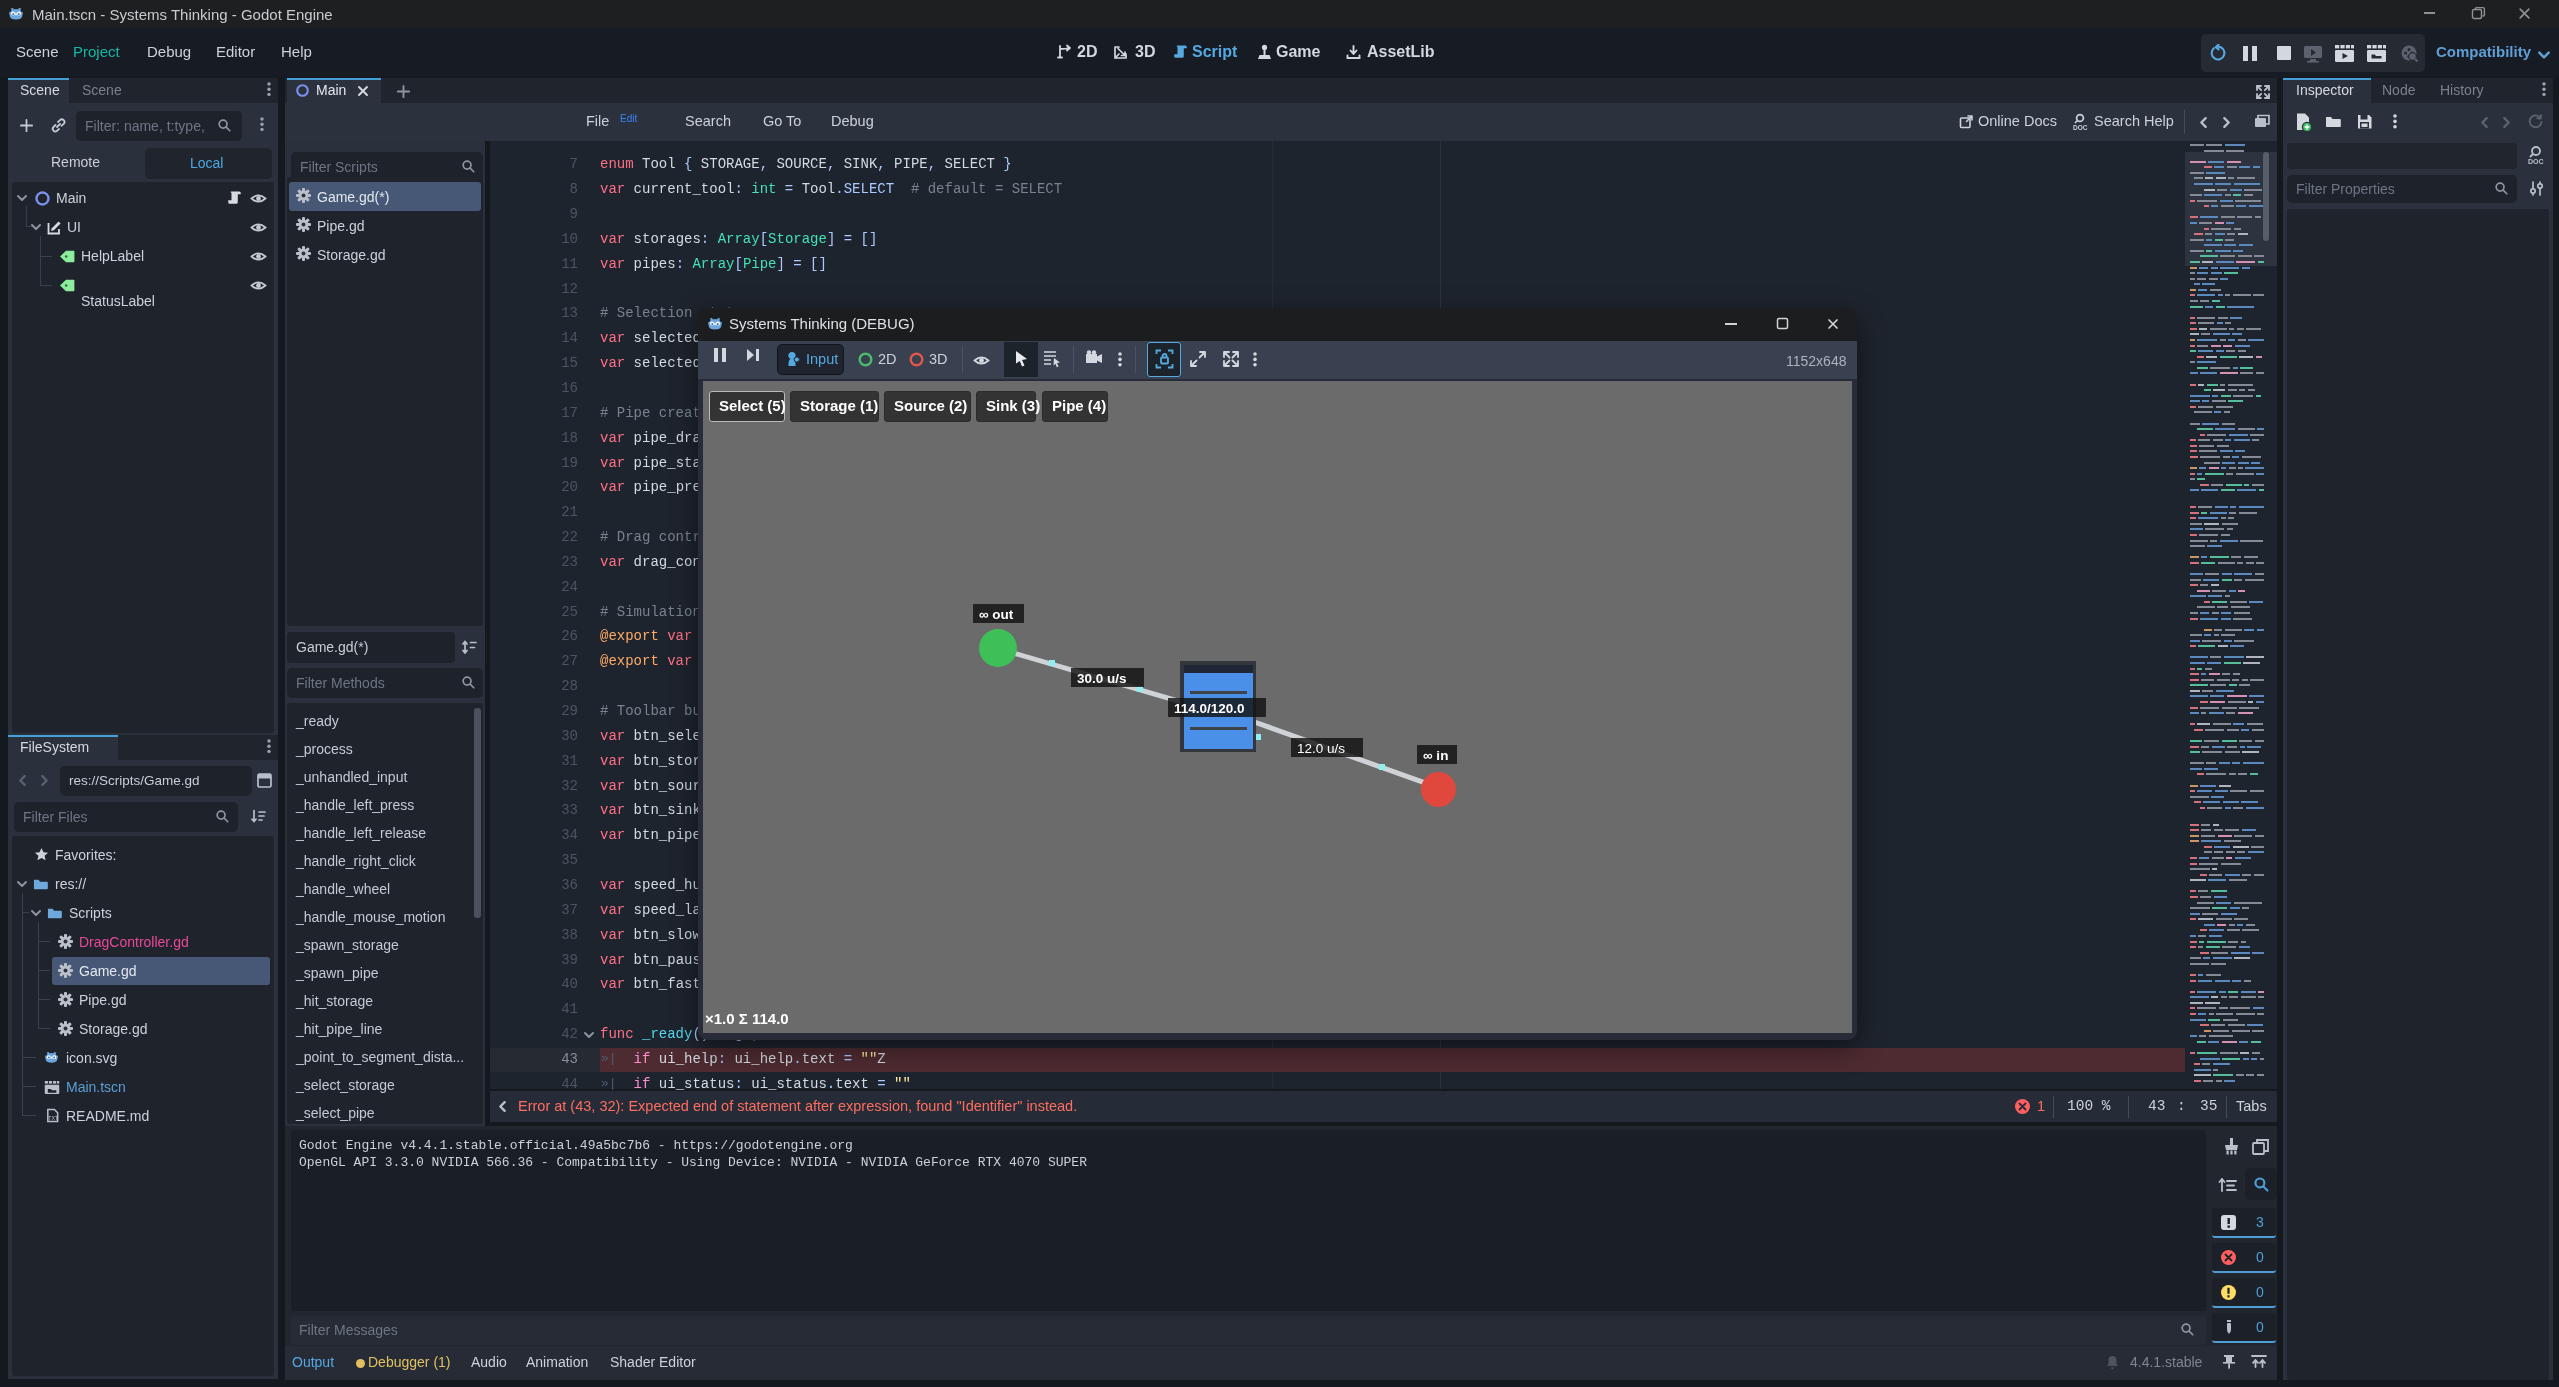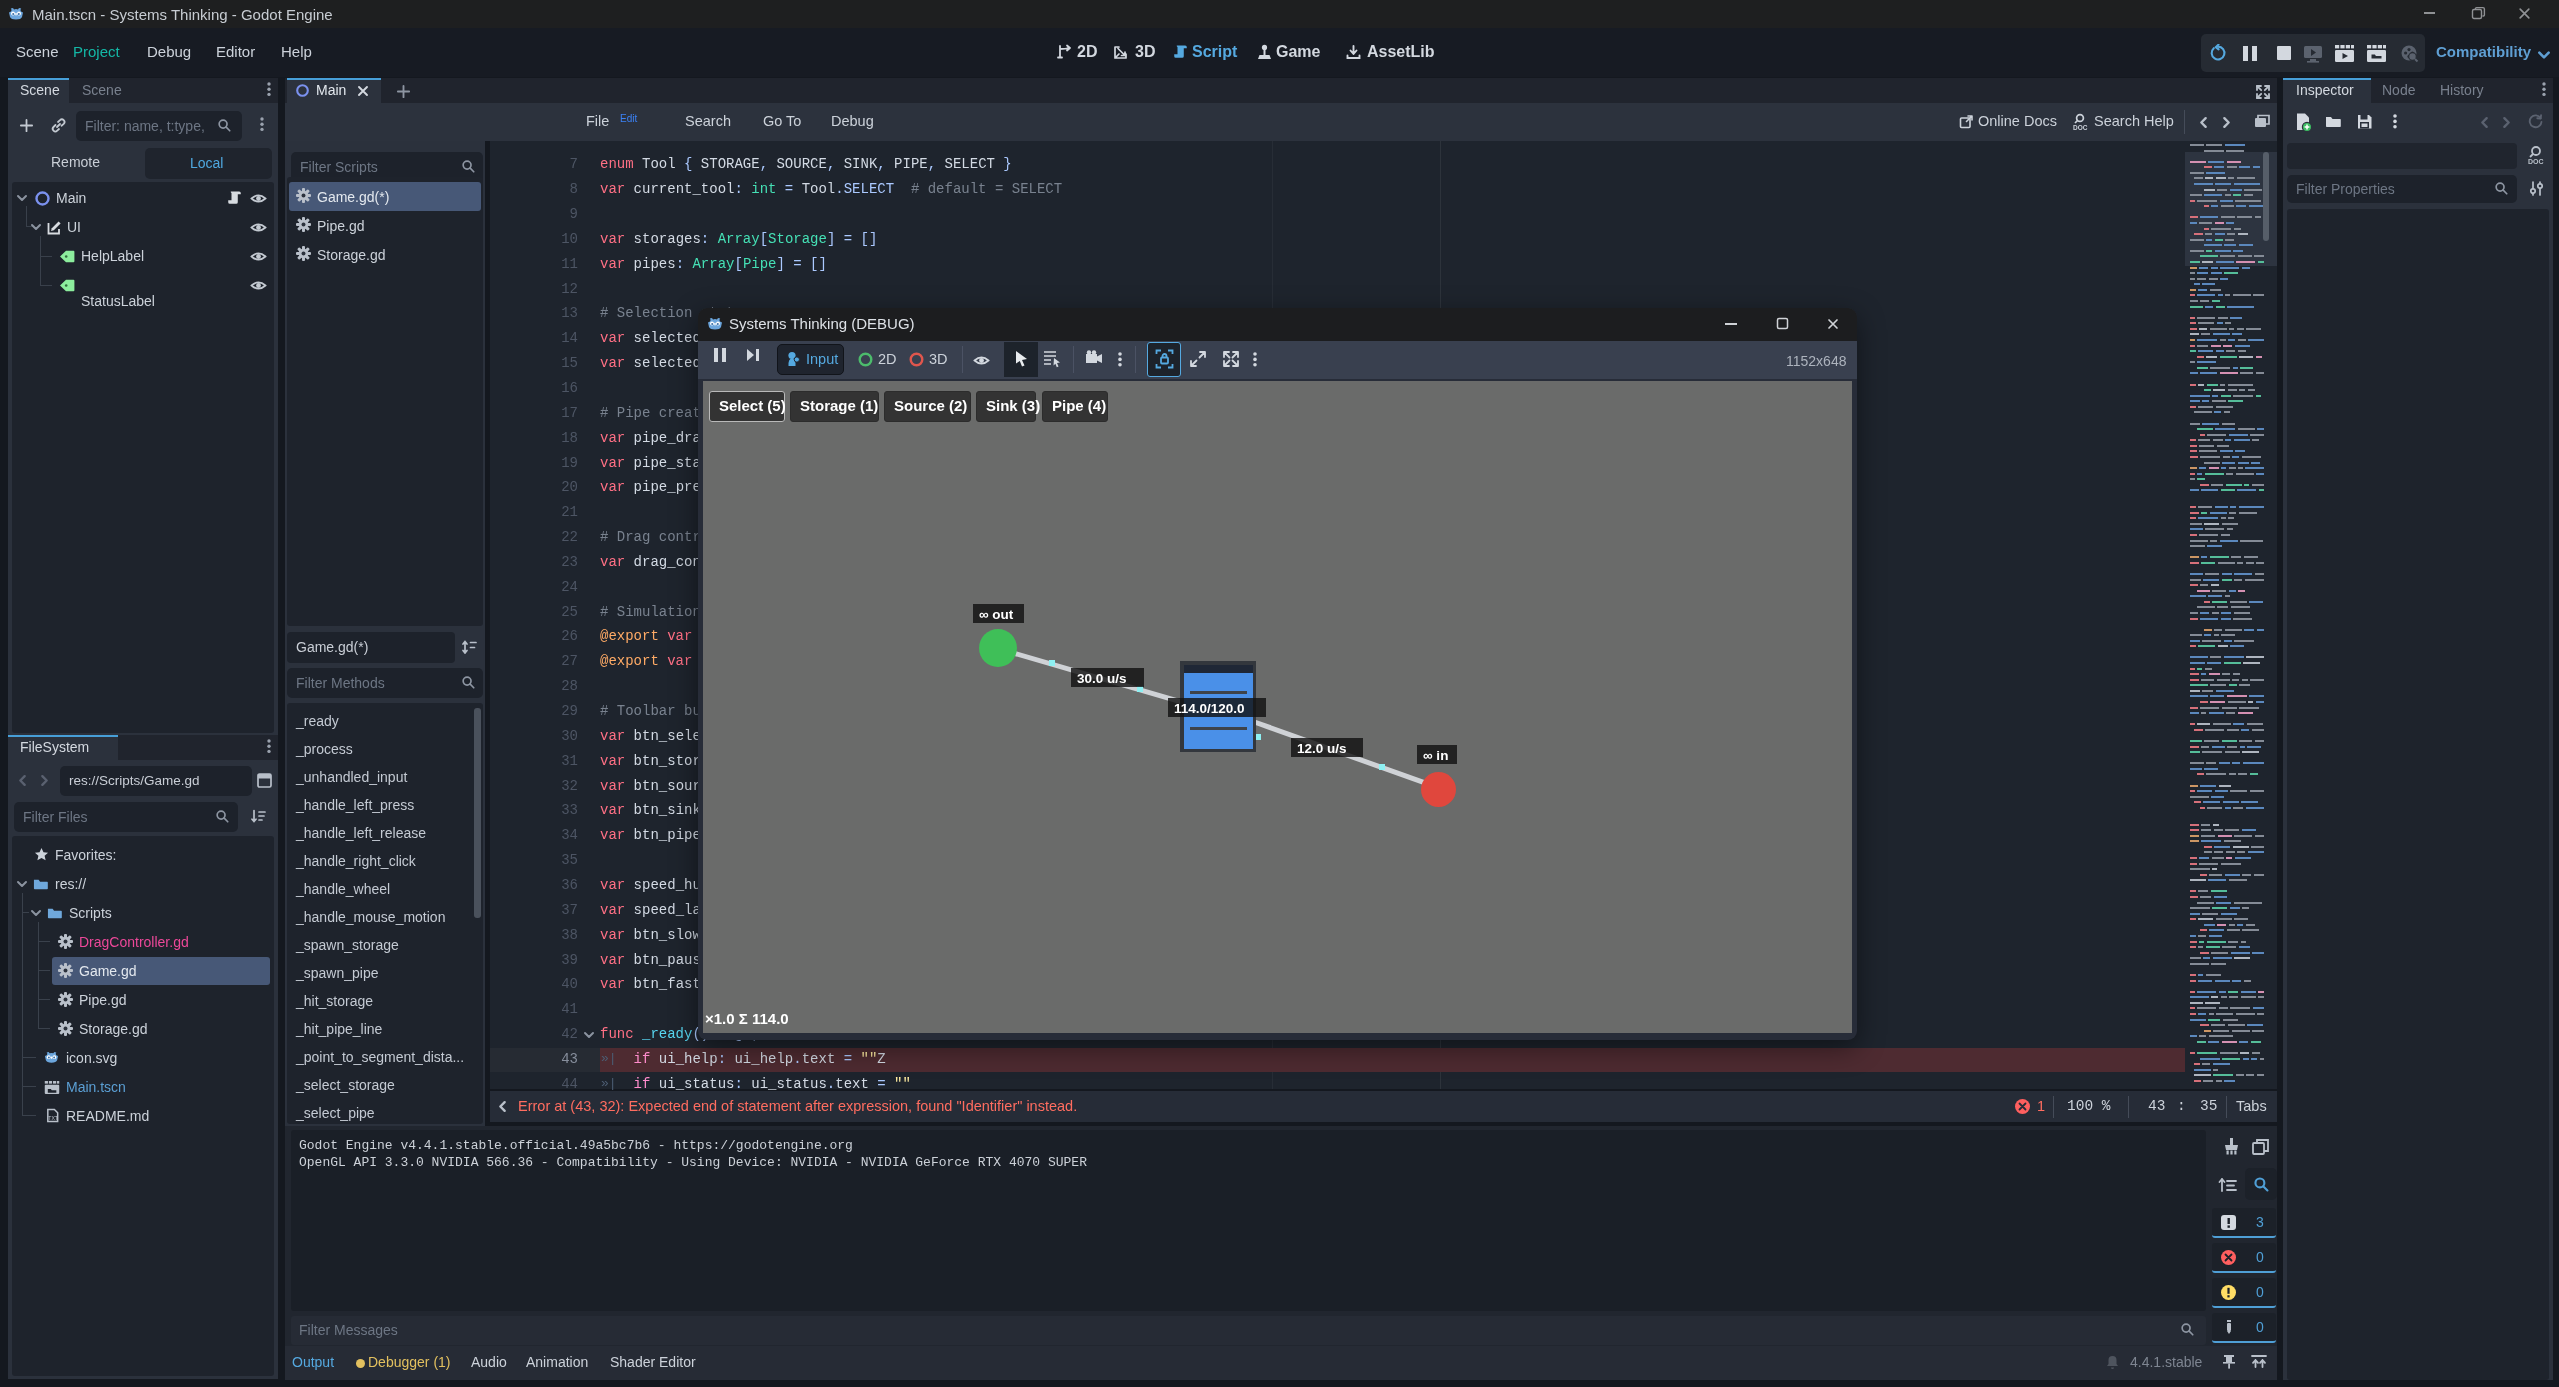--- a/index.html
+++ b/index.html
@@ -1465,15 +1465,15 @@
 <div class="abs " style="left:1190px;top:727px;width:57px;height:2.5px;background:#3e434a"></div>
 <div class="abs " style="left:979px;top:629px;width:38px;height:38px;background:#3fbf58;border-radius:50%"></div>
 <div class="abs " style="left:1421px;top:772px;width:35px;height:35px;background:#e0473d;border-radius:50%"></div>
 <div class="abs " style="left:973px;top:604px;width:51px;height:19px;background:rgba(18,18,18,0.82)"></div>
 <div class="abs " style="left:979px;top:607px;font-size:13.5px;color:#fff;font-weight:bold;white-space:pre">∞ out</div>
 <div class="abs " style="left:1071px;top:668px;width:73px;height:19px;background:rgba(18,18,18,0.82)"></div>
 <div class="abs " style="left:1077px;top:671px;font-size:13.5px;color:#fff;font-weight:bold;white-space:pre">30.0 u/s</div>
 <div class="abs " style="left:1168px;top:698px;width:98px;height:19px;background:rgba(18,18,18,0.82)"></div>
 <div class="abs " style="left:1174px;top:701px;font-size:13.5px;color:#fff;font-weight:bold;white-space:pre">114.0/120.0</div>
 <div class="abs " style="left:1291px;top:738px;width:72px;height:19px;background:rgba(18,18,18,0.82)"></div>
-<div class="abs " style="left:1297px;top:741px;font-size:13.5px;color:#fff;font-weight:bold;white-space:pre">12.0 u/s</div>
+<div class="abs " style="left:1297px;top:741px;font-size:13.5px;color:#fff;font-weight:normal;white-space:pre">12.0 u/s</div>
 <div class="abs " style="left:1417px;top:745px;width:40px;height:19px;background:rgba(18,18,18,0.82)"></div>
 <div class="abs " style="left:1423px;top:748px;font-size:13.5px;color:#fff;font-weight:bold;white-space:pre">∞ in</div>
 <div class="abs " style="left:705px;top:1010px;font-size:15px;font-weight:bold;color:#ffffff">×1.0  Σ 114.0</div>
 </body></html>

